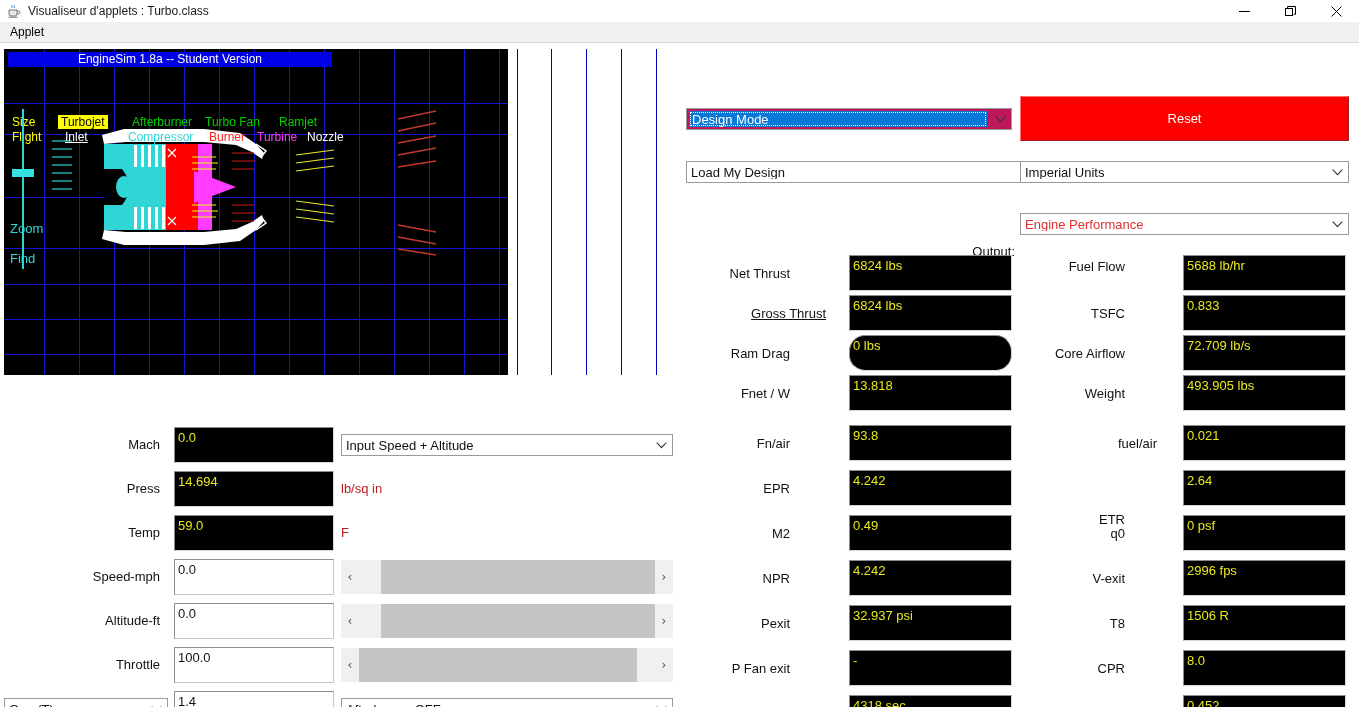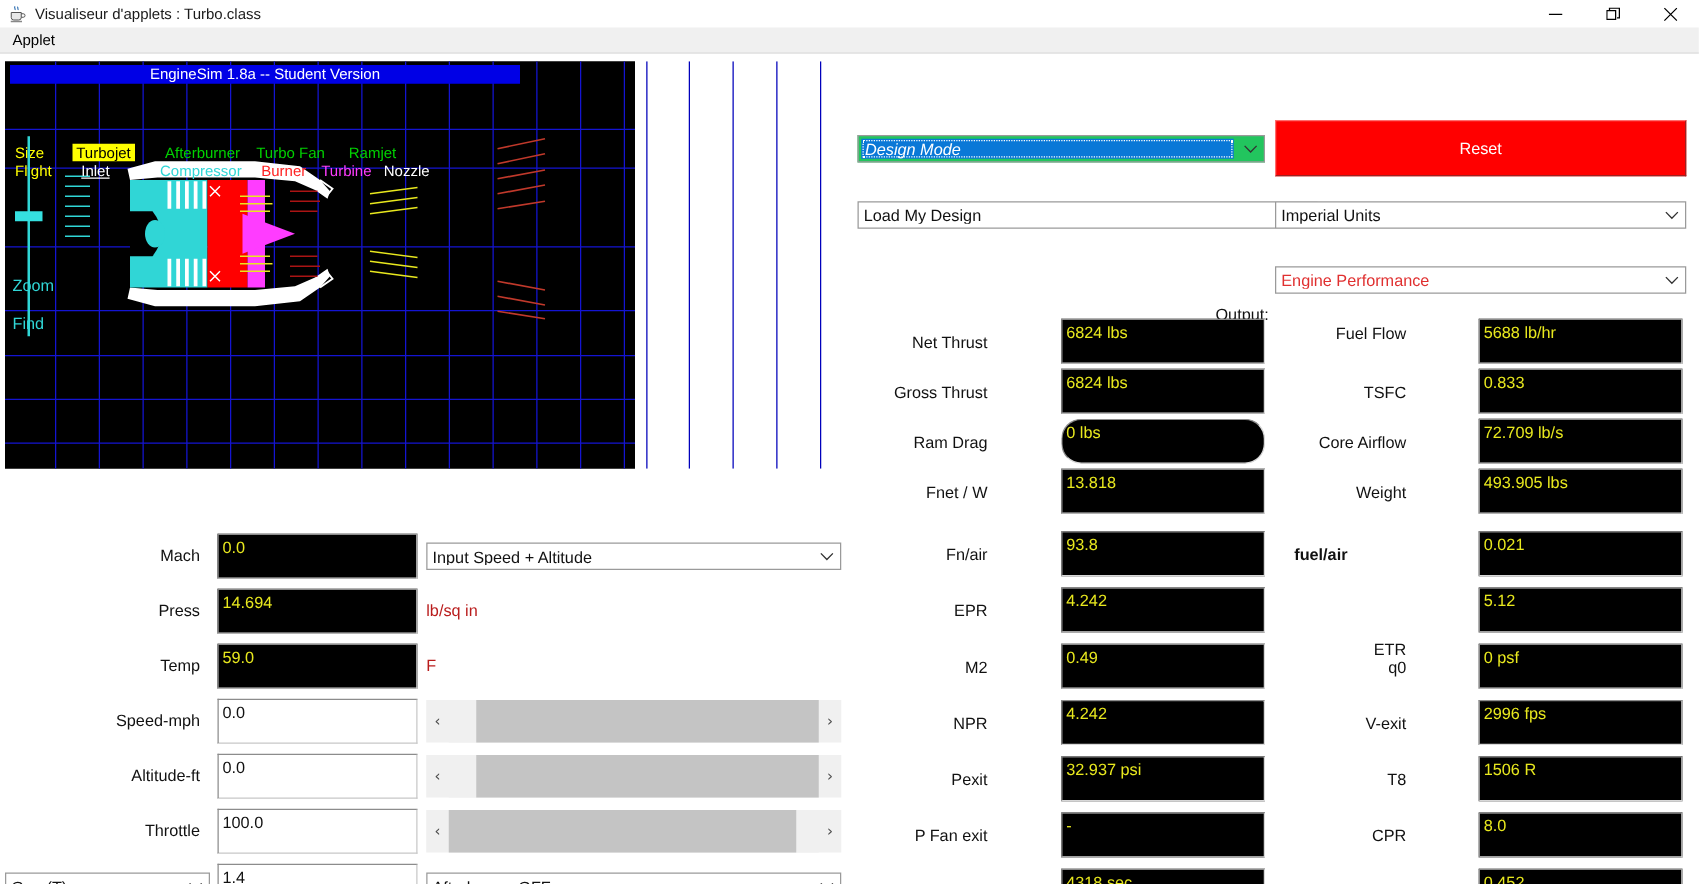--- a/index.html
+++ b/index.html
@@ -35,21 +35,21 @@
   #engine-panel{
     position:absolute;left:4px;top:6px;width:504px;height:326px;background:#000;overflow:hidden;
   }
   #engine-grid-white{
     position:absolute;left:508px;top:6px;width:152px;height:326px;background:#fff;overflow:hidden;
   }
   .vline{position:absolute;top:0;bottom:0;width:1px;background:#0000bb;}
   .vline-b{position:absolute;top:0;bottom:0;width:1px;background:#1414d2;}
   .hline{position:absolute;left:0;right:0;height:1px;background:#1414d2;}
   #title-bar-sim{
-    position:absolute;left:4px;top:3px;width:408px;height:15px;background:#0000e6;
+    position:absolute;left:4px;top:3px;width:324px;height:15px;background:#0000e6;
     color:#ffffff;font-size:12px;text-align:center;line-height:15px;white-space:nowrap;
     font-family:"Liberation Sans",sans-serif;z-index:5;
   }
   .eng-lbl{position:absolute;font-size:12px;white-space:nowrap;z-index:5;line-height:12px;}
   #zoom-label,#find-label{position:absolute;color:#30d6d6;font-size:13px;z-index:5;}
   #zoom-slider-track{position:absolute;left:18px;top:60px;width:2px;height:160px;background:#30d6d6;z-index:5;}
   #zoom-slider-thumb{position:absolute;left:8px;top:120px;width:22px;height:8px;background:#35e0e0;z-index:6;}
   #engine-art{position:absolute;left:0;top:0;width:504px;height:326px;z-index:4;}
 
   
@@ -87,22 +87,22 @@
 
   
   #reset-btn{
     position:absolute;background:#ff0000;color:#ffffff;font-size:13px;
     display:flex;align-items:center;justify-content:center;
     border-top:1px solid #ff6e6e;border-left:1px solid #ff6e6e;
     border-right:1px solid #9c2222;border-bottom:1px solid #9c2222;
     box-sizing:border-box;
   }
   #mode-select{
-    position:absolute;box-sizing:border-box;background:#22c55e;border:1px solid #9a9a9a;
-    display:flex;align-items:stretch;font-style:italic;
+    position:absolute;box-sizing:border-box;background:#be185d;border:1px solid #9a9a9a;
+    display:flex;align-items:stretch;
   }
   #mode-select .hl{
     flex:1 1 auto;margin:2px;background:#0a78d7;color:#fff;font-size:13px;
     display:flex;align-items:center;padding-left:3px;
     outline:1px dotted #ffffff;outline-offset:-2px;white-space:nowrap;overflow:hidden;
   }
   #mode-select .chev{flex:0 0 auto;width:22px;display:flex;align-items:center;justify-content:center;}
   .out-label{position:absolute;font-size:13px;color:#111;text-align:right;white-space:nowrap;line-height:16px;}
   #output-word{position:absolute;font-size:13px;color:#111;text-align:right;white-space:nowrap;}
   .red-text{color:#e03030;}
@@ -391,21 +391,21 @@
     <span class="chev">
       <svg width="11" height="7" viewBox="0 0 11 7">
           <path d="M0.7 0.7 L5.5 5.6 L10.3 0.7" fill="none" stroke="#333" stroke-width="1.1"></path>
         </svg>
     </span>
   </div>
 
   <div class="out-label" style="left:660px;top:223px;width:130px;">Net Thrust</div>
   <div class="blackbox" style="left:849px;top:212px;width:163px;height:36px;">6824 lbs</div>
 
-  <div class="out-label" style="left:660px;top:263px;width:130px;">Gross Thrust</div>
+  <div class="out-label" style="left:696px;top:263px;width:130px;text-decoration:underline;">Gross Thrust</div>
   <div class="blackbox" style="left:849px;top:252px;width:163px;height:36px;">6824 lbs</div>
 
   <div class="out-label" style="left:660px;top:303px;width:130px;">Ram Drag</div>
   <div class="blackbox" style="left:849px;top:292px;width:163px;height:36px;border-radius:16px;">0 lbs</div>
 
   <div class="out-label" style="left:660px;top:343px;width:130px;">Fnet / W</div>
   <div class="blackbox" style="left:849px;top:332px;width:163px;height:36px;">13.818</div>
 
   <div class="out-label" style="left:660px;top:393px;width:130px;">Fn/air</div>
   <div class="blackbox" style="left:849px;top:382px;width:163px;height:36px;">93.8</div>
@@ -433,25 +433,25 @@
 
   <div class="out-label" style="left:995px;top:263px;width:130px;">TSFC</div>
   <div class="blackbox" style="left:1183px;top:252px;width:163px;height:36px;">0.833</div>
 
   <div class="out-label" style="left:995px;top:303px;width:130px;">Core Airflow</div>
   <div class="blackbox" style="left:1183px;top:292px;width:163px;height:36px;">72.709 lb/s</div>
 
   <div class="out-label" style="left:995px;top:343px;width:130px;">Weight</div>
   <div class="blackbox" style="left:1183px;top:332px;width:163px;height:36px;">493.905 lbs</div>
 
-  <div class="out-label" style="left:948px;top:393px;width:130px;font-weight:bold;">fuel/air</div>
+  <div class="out-label" style="left:1027px;top:393px;width:130px;">fuel/air</div>
   <div class="blackbox" style="left:1183px;top:382px;width:163px;height:36px;">0.021</div>
 
   <div class="out-label" style="left:995px;top:438px;width:130px;margin-top:31px;">ETR</div>
-  <div class="blackbox" style="left:1183px;top:427px;width:163px;height:36px;">5.12</div>
+  <div class="blackbox" style="left:1183px;top:427px;width:163px;height:36px;">2.64</div>
 
   <div class="out-label" style="left:995px;top:483px;width:130px;">q0</div>
   <div class="blackbox" style="left:1183px;top:472px;width:163px;height:36px;">0 psf</div>
 
   <div class="out-label" style="left:995px;top:528px;width:130px;">V-exit</div>
   <div class="blackbox" style="left:1183px;top:517px;width:163px;height:36px;">2996 fps</div>
 
   <div class="out-label" style="left:995px;top:573px;width:130px;">T8</div>
   <div class="blackbox" style="left:1183px;top:562px;width:163px;height:36px;">1506 R</div>
 

